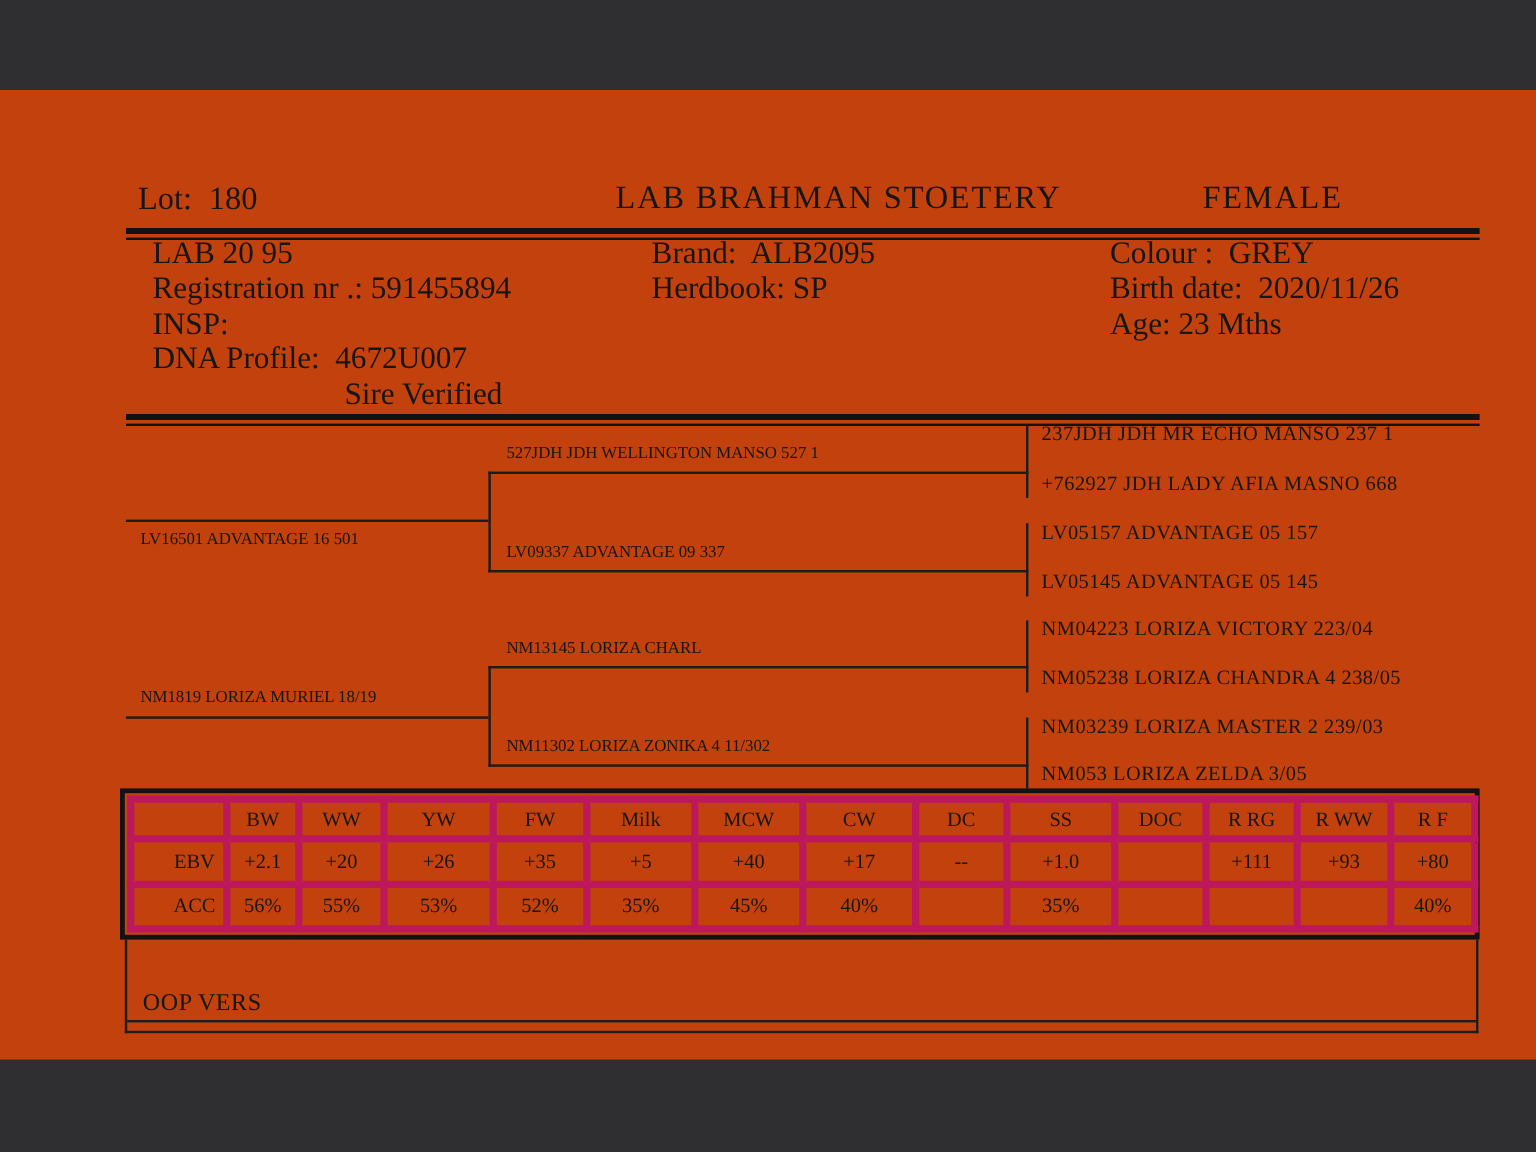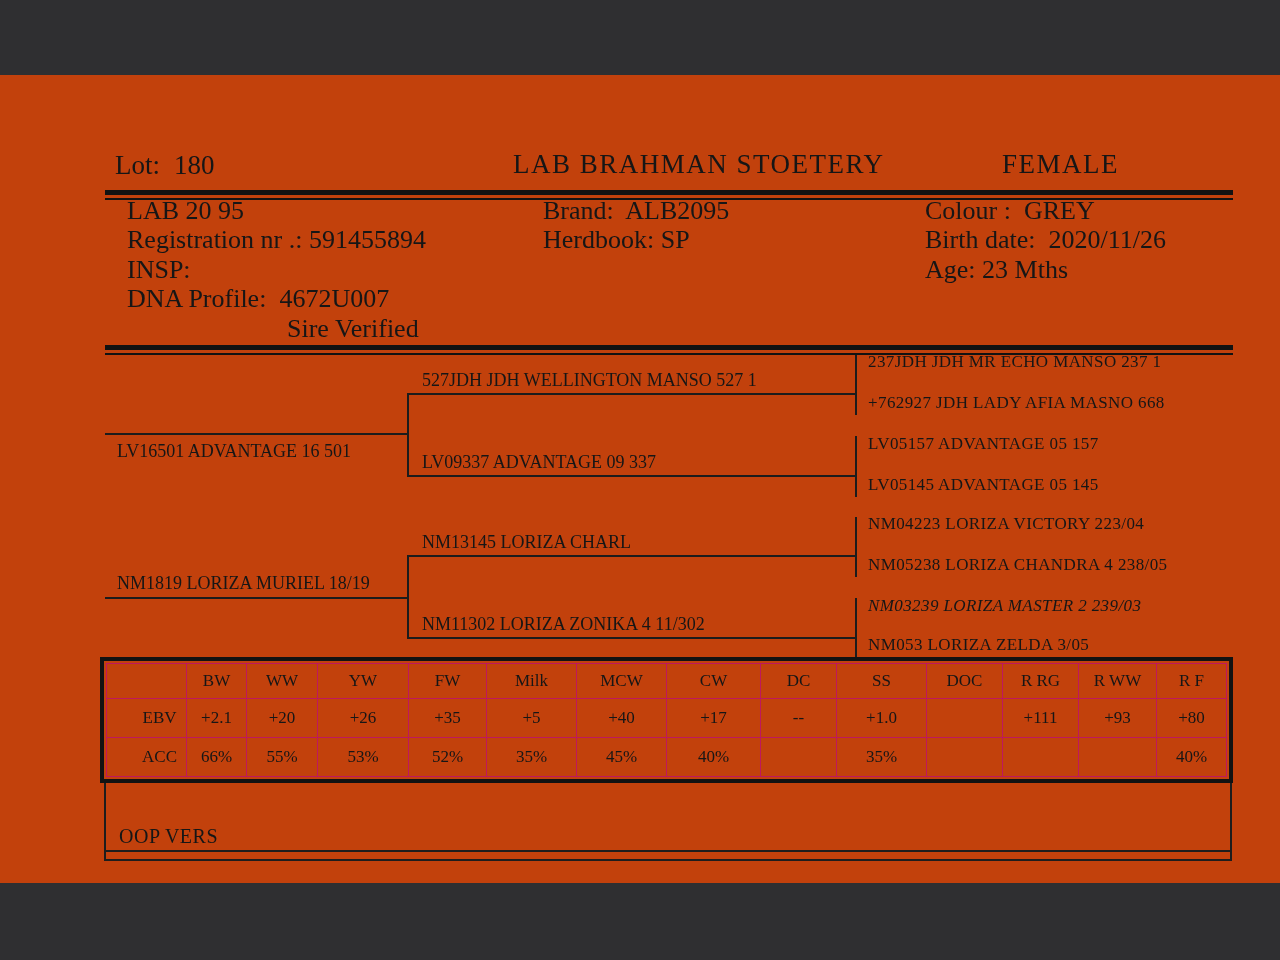--- a/index.html
+++ b/index.html
@@ -14,29 +14,29 @@
   .lot .num{margin-left:14px;}
   .title{left:513px;top:150px;font-size:27px;letter-spacing:1.5px;}
   .sex{left:1002px;top:150px;font-size:27px;letter-spacing:1.5px;}
   .rule{position:absolute;left:105px;width:1128px;height:3px;
         border-top:5px solid #121212;border-bottom:2px solid #121212;}
   .rule.r1{top:190px;}
   .rule.r2{top:345px;}
   
   .info{font-size:26px;}
   
-  .ped{font-size:18px;}
+  .ped{font-size:14px;}
   .ped.gg{font-size:17px;letter-spacing:0.4px;}
   .pl{position:absolute;background:#1c1c1c;}
   
   .ebv-wrap{position:absolute;left:100px;top:657px;width:1133px;height:126px;
             border:4px solid #121212;box-sizing:border-box;padding:2px;}
   .ebv-wrap table{width:100%;height:100%;border-collapse:collapse;table-layout:fixed;
                   font-size:17px;}
-  .ebv-wrap td{border:1px solid #be185d;text-align:center;vertical-align:middle;
+  .ebv-wrap td{border:6px solid #be185d;text-align:center;vertical-align:middle;
                padding:0;overflow:hidden;white-space:pre;}
   .ebv-wrap td.lbl{text-align:center;padding-left:26px;}
   tr.hr{height:26px;} tr.r1{height:29px;} tr.r2{height:29px;} tr.r3{height:30px;}
   
   .oop-box{position:absolute;left:104px;top:783px;width:1128px;height:78px;
            border:2px solid #1d1d1d;border-top:none;box-sizing:border-box;font-size:20px;}
   .oop-row1{height:27px;line-height:27px;padding-left:13px;border-bottom:2px solid #1d1d1d;
             letter-spacing:0.5px;margin-top:40px;}
   .oop-row2{position:relative;height:47px;}
   .oop-row2 span{position:absolute;white-space:pre;}
@@ -75,21 +75,21 @@
   <div class="abs ped" style="left:422px;top:453px;text-align:right;">LV09337 ADVANTAGE 09 337</div>
   <div class="abs ped" style="left:422px;top:533px;">NM13145 LORIZA CHARL</div>
   <div class="abs ped" style="left:422px;top:615px;">NM11302 LORIZA ZONIKA 4 11/302</div>
 
   <div class="abs ped gg" style="left:868px;top:353px;">237JDH JDH MR ECHO MANSO 237 1</div>
   <div class="abs ped gg" style="left:868px;top:394px;">+762927 JDH LADY AFIA MASNO 668</div>
   <div class="abs ped gg" style="left:868px;top:435px;">LV05157 ADVANTAGE 05 157</div>
   <div class="abs ped gg" style="left:868px;top:476px;">LV05145 ADVANTAGE 05 145</div>
   <div class="abs ped gg" style="left:868px;top:515px;">NM04223 LORIZA VICTORY 223/04</div>
   <div class="abs ped gg" style="left:868px;top:556px;">NM05238 LORIZA CHANDRA 4 238/05</div>
-  <div class="abs ped gg" style="left:868px;top:597px;font-style:italic;">NM03239 LORIZA MASTER 2 239/03</div>
+  <div class="abs ped gg" style="left:868px;top:597px;">NM03239 LORIZA MASTER 2 239/03</div>
   <div class="abs ped gg" style="left:868px;top:636px;">NM053 LORIZA ZELDA 3/05</div>
 
   <div class="pl" style="left:105px;top:433px;width:302px;height:2px;"></div>
   <div class="pl" style="left:105px;top:597px;width:302px;height:2px;"></div>
   <div class="pl" style="left:407px;top:393px;width:450px;height:2px;"></div>
   <div class="pl" style="left:407px;top:475px;width:450px;height:2px;"></div>
   <div class="pl" style="left:407px;top:555px;width:450px;height:2px;"></div>
   <div class="pl" style="left:407px;top:637px;width:450px;height:2px;"></div>
   <div class="pl" style="left:407px;top:393px;width:2px;height:84px;"></div>
   <div class="pl" style="left:407px;top:555px;width:2px;height:84px;"></div>
@@ -144,21 +144,21 @@
         <td>+17</td>
         <td>--</td>
         <td>+1.0</td>
         <td></td>
         <td>+111</td>
         <td>+93</td>
         <td>+80</td>
       </tr>
       <tr class="r2">
         <td class="lbl">ACC</td>
-        <td>66%</td>
+        <td>56%</td>
         <td>55%</td>
         <td>53%</td>
         <td>52%</td>
         <td>35%</td>
         <td>45%</td>
         <td>40%</td>
         <td></td>
         <td>35%</td>
         <td></td>
         <td></td>

